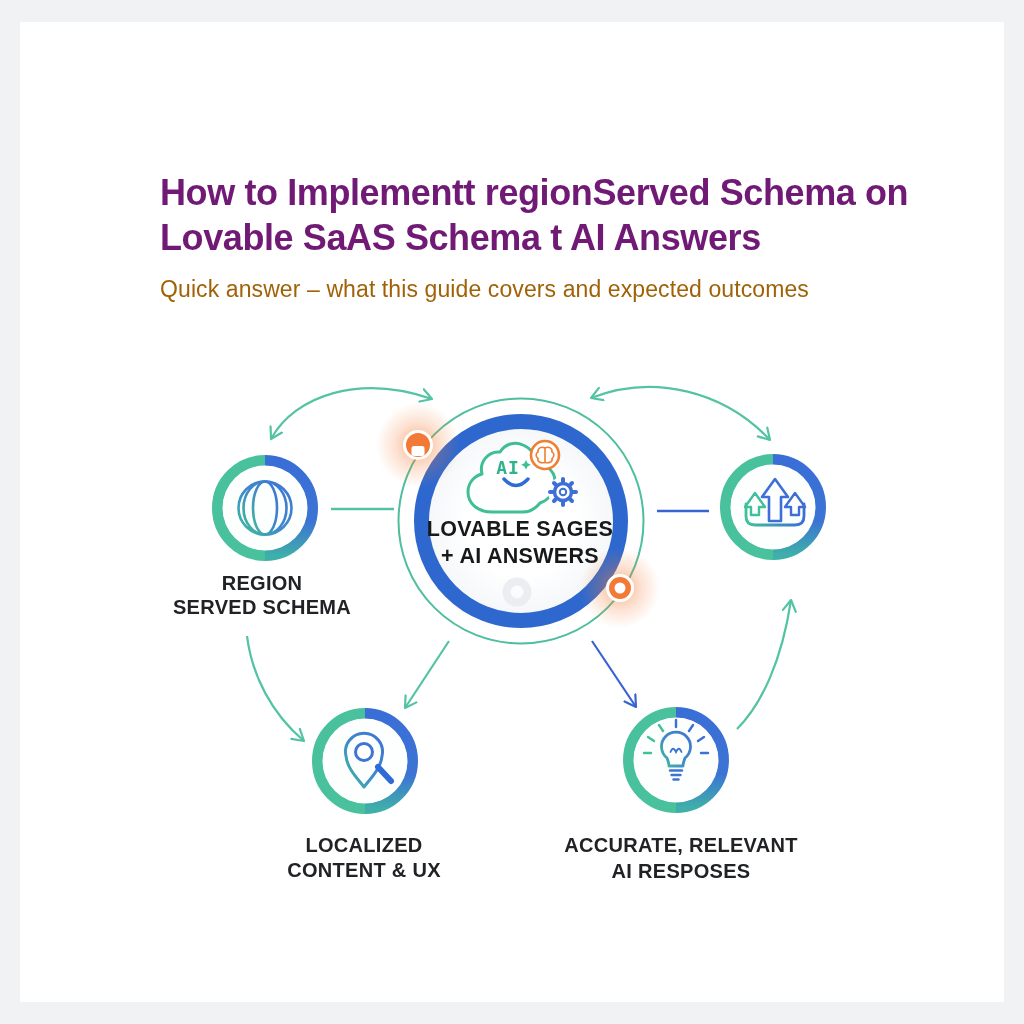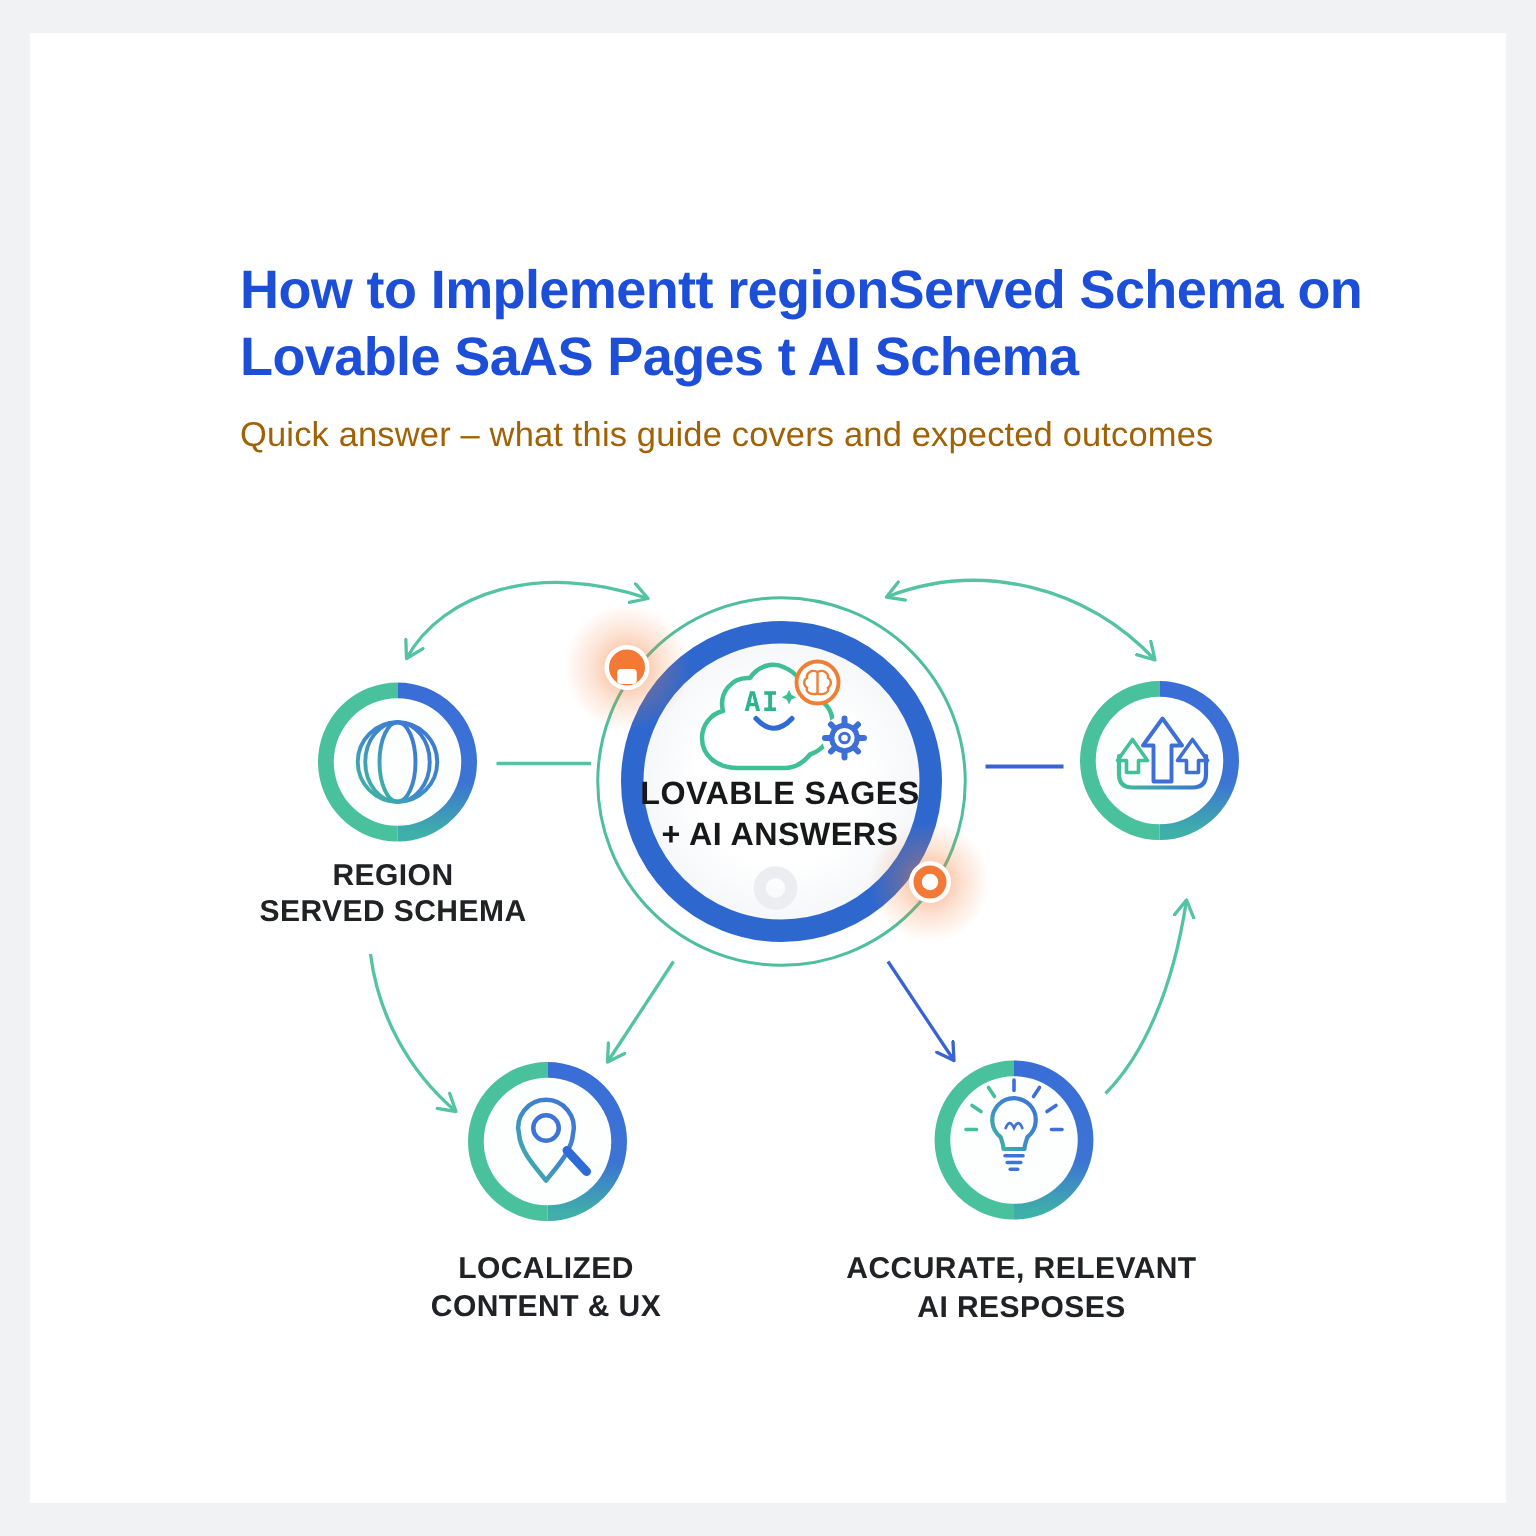--- a/index.html
+++ b/index.html
@@ -11,21 +11,21 @@
   }
   .card{
     position:absolute;left:20px;top:22px;right:20px;bottom:22px;
     background:#ffffff;
   }
   .header{
     position:absolute;left:140px;top:148px;width:830px;
   }
   .title{
     font-size:36px;line-height:45px;font-weight:bold;
-    color:#1d4ed8;letter-spacing:-0.4px;
+    color:#701a75;letter-spacing:-0.4px;
   }
   .title span{display:block;}
   .subtitle{
     margin-top:16px;font-size:23px;color:#a16207;letter-spacing:0.1px;
   }
   svg.diagram{position:absolute;left:0;top:0;}
   svg text{
     font-family:"Liberation Sans",sans-serif;font-weight:bold;
     text-anchor:middle;fill:#202225;
   }
@@ -33,21 +33,21 @@
   .lbl-center{font-size:21.5px;letter-spacing:0.3px;fill:#17181a;}
   .ai-txt{font-family:"DejaVu Sans Mono",monospace;font-size:18px;font-weight:bold;fill:#2fb38e;letter-spacing:1px;}
 </style>
 </head>
 <body>
 
 <div class="card">
   <div class="header">
     <div class="title">
       <span>How to Implementt regionServed Schema on</span>
-      <span>Lovable SaAS Pages t AI Schema</span>
+      <span>Lovable SaAS Schema t AI Answers</span>
     </div>
     <div class="subtitle">Quick answer – what this guide covers and expected outcomes</div>
   </div>
 </div>
 
 <svg class="diagram" width="1024" height="1024" viewBox="0 0 1024 1024">
   <defs>
     <linearGradient id="gRingRight" x1="0" y1="0" x2="0" y2="1">
       <stop offset="0" stop-color="#3A6ED7"></stop>
       <stop offset="0.65" stop-color="#3C74D4"></stop>

